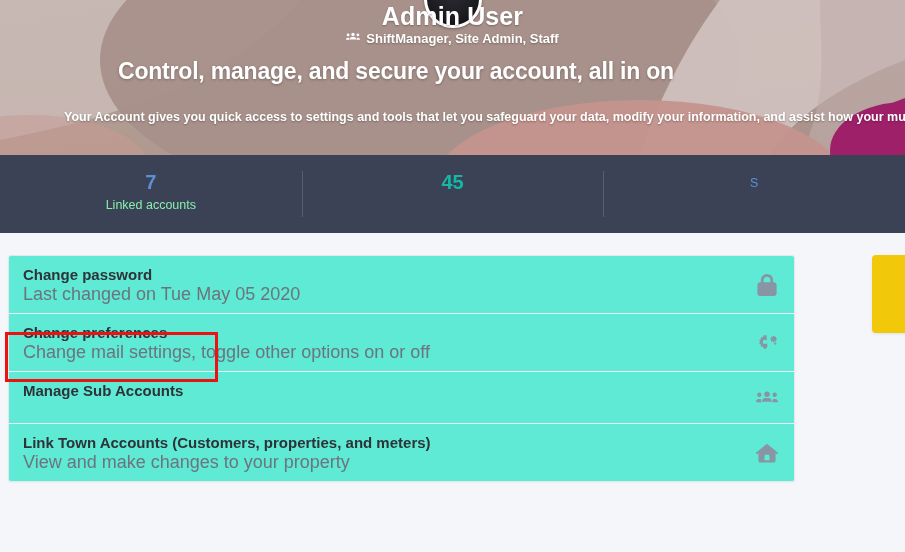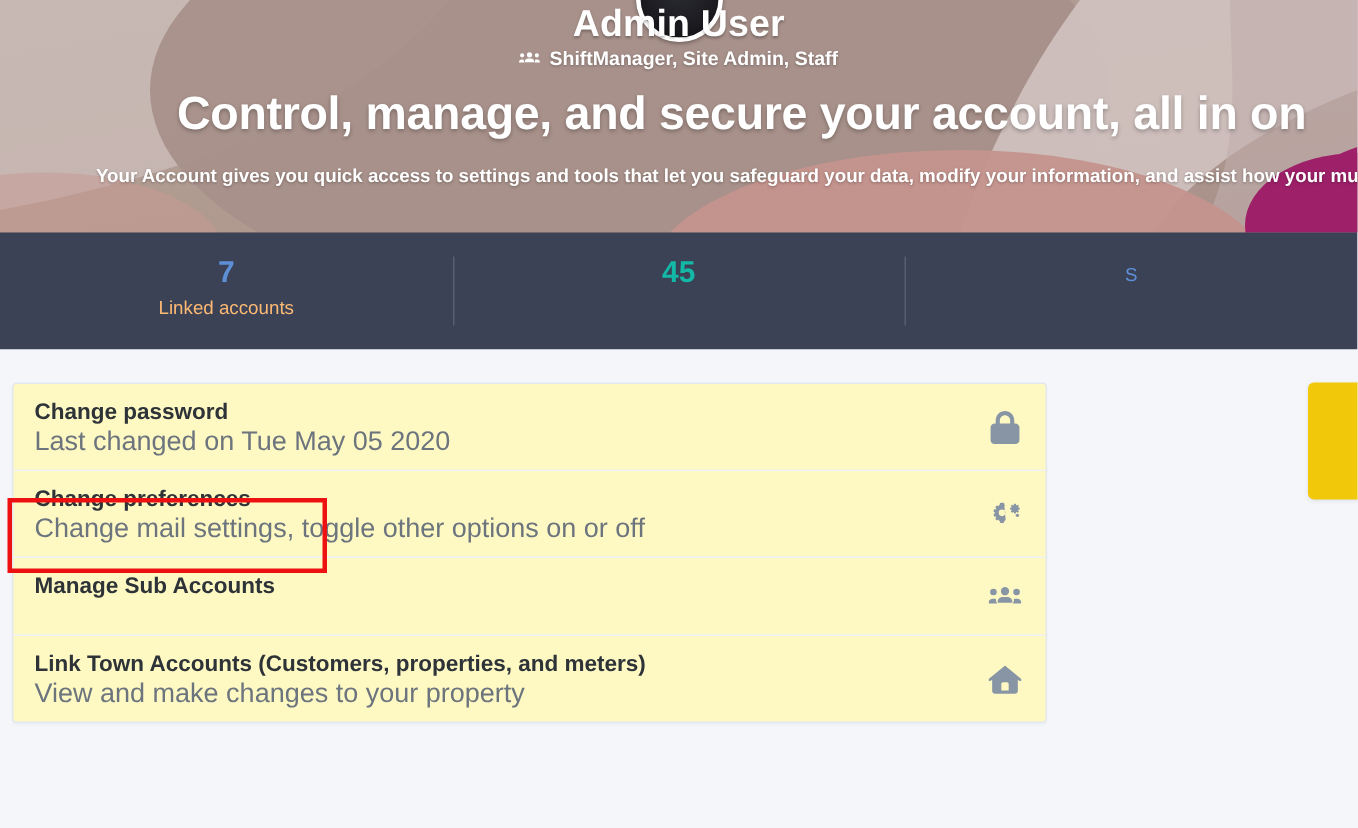--- a/index.html
+++ b/index.html
@@ -37,26 +37,26 @@
   #user-name {
     position:absolute; left:0; right:0; top:2px;
     font-size:25px; font-weight:bold;
     letter-spacing:.1px;
     text-shadow:0 1px 2px rgba(0,0,0,.30);
   }
   #user-roles {
     position:absolute; left:0; right:0; top:31px;
     font-size:13px; font-weight:bold;
     text-shadow:0 1px 2px rgba(0,0,0,.30);
-    display:flex; align-items:center; justify-content:center; gap:6px;
+    display:flex; justify-content:center; gap:6px;
   }
   #user-roles svg { width:14px; height:12px; fill:#fff; flex:none; }
   #hero-title {
     position:absolute; left:0; right:0; top:58px;
-    font-size:31px; font-weight:bold;
+    font-size:23px; font-weight:bold;
     white-space:nowrap;
     letter-spacing:-.2px;
     text-shadow:0 1px 3px rgba(0,0,0,.28);
     padding-left:118px;
     text-align:left;
   }
   #hero-sub {
     position:absolute; left:0; right:0; top:110px;
     font-size:12.5px; font-weight:bold;
     white-space:nowrap;
@@ -99,22 +99,22 @@
     margin-top:3px;
     white-space:nowrap;
   }
 
   
   #body-area { position:relative; width:905px; height:319px; background:#f4f6fa; }
 
   #settings-card {
     position:absolute;
     left:8px; top:22px;
-    width:690px;
-    background:#fef9c3;
+    width:787px;
+    background:#5eead4;
     border:1px solid #e3e7ee;
     border-radius:3px;
     box-shadow:0 1px 2px rgba(30,40,60,.04);
     overflow:hidden;
   }
   .srow {
     position:relative;
     padding:9px 14px 10px 14px;
     min-height:52px;
     cursor:pointer;
@@ -207,21 +207,21 @@
     </div>
 
     <div id="hero-title">Control, manage, and secure your account, all in on</div>
     <div id="hero-sub">Your Account gives you quick access to settings and tools that let you safeguard your data, modify your information, and assist how your municipal eSe</div>
   </div>
 </div>
 
 <div id="stats" style="background: rgb(59, 66, 86);">
   <div class="stat">
     <span class="stat-value" style="color: rgb(93, 143, 214);">7</span>
-    <span class="stat-label" style="color: #fdba74;">Linked accounts</span>
+    <span class="stat-label" style="color: #86efac;">Linked accounts</span>
   </div>
   <div class="stat">
     <span class="stat-value" style="color: #14b8a6;">45</span>
     <span class="stat-label" style="color: #fde047; margin-top: 40px;">Sub Accounts</span>
   </div>
   <div class="stat">
     <span class="stat-value" style="color: rgb(93, 143, 214);"></span>
     <span class="stat-label" style="color: rgb(93, 143, 214);">S</span>
   </div>
 </div>

